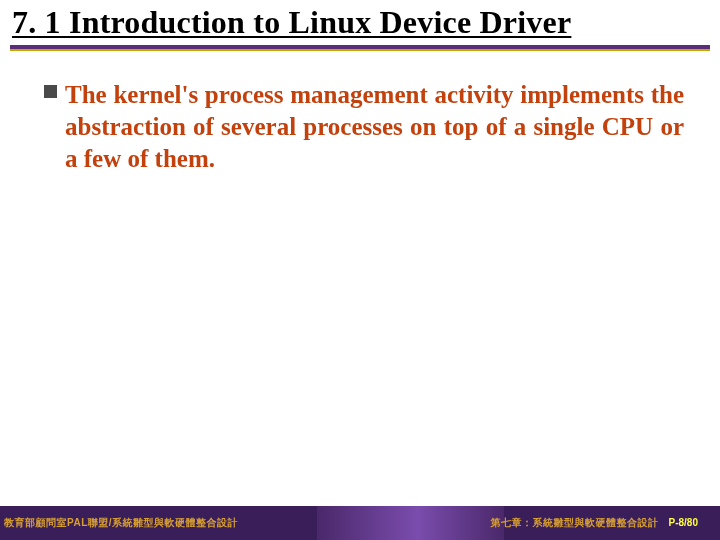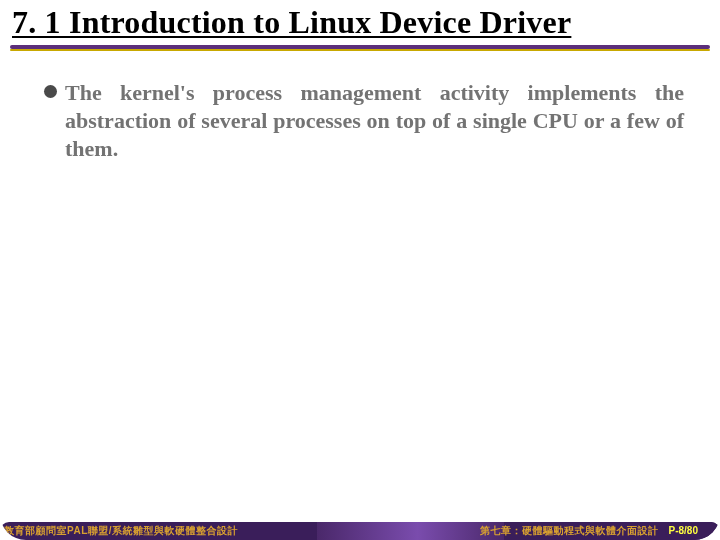--- a/index.html
+++ b/index.html
@@ -1,15 +1,15 @@
 <!DOCTYPE html>
 <html><head>
 <meta charset="utf-8">
 <style>
-  * { margin: 0; padding: 0; box-sizing: border-box; border-radius: 26px; }
+  * { margin: 0; padding: 0; box-sizing: border-box; }
   html, body { width: 720px; height: 540px; overflow: hidden; font-family: "Times New Roman", Times, serif; background: #fff; }
   .slide {
     width: 720px;
     height: 540px;
     position: relative;
     background: #fff;
   }
   .title-region {
     padding: 4px 12px 0 12px;
   }
@@ -41,33 +41,33 @@
   }
   .bullet-marker {
     width: 13px;
     height: 13px;
     background: #4a4a4a;
     margin-top: 6px;
     margin-right: 8px;
     flex: 0 0 auto;
   }
   .bullet-text {
-    font-size: 22px;
+    font-size: 25px;
     line-height: 1.28;
-    color: #737373;
+    color: #c2410c;
     text-align: justify;
     text-justify: inter-word;
     font-weight: bold;
   }
   .footer {
     position: absolute;
     left: 0;
     right: 0;
     bottom: 0;
-    height: 18px;
+    height: 34px;
     display: flex;
     align-items: center;
     background: linear-gradient(to right, #3a1e5a 0%, #3a1e5a 44%, #4a286a 44%, #7a4cad 58%, #4a286a 70%, #3a1e5a 70%, #3a1e5a 100%);
     font-family: "Microsoft JhengHei", "PMingLiU", "SimSun", sans-serif;
   }
   .footer-left {
     flex: 0 0 auto;
     padding-left: 4px;
     font-size: 10px;
     color: #d8a030;
@@ -113,17 +113,17 @@
   <div class="content">
     <div class="bullet-row">
       <div class="bullet-marker"></div>
       <div class="bullet-text">The kernel's process management activity implements the abstraction of several processes on top of a single CPU or a few of them.</div>
     </div>
   </div>
 
   <div class="footer">
     <div class="footer-left">教育部顧問室PAL聯盟/系統雛型與軟硬體整合設計</div>
     <div class="footer-spacer"></div>
-    <div class="footer-right">第七章：硬體驅動程式與軟體介面設計</div>
+    <div class="footer-right">第七章：系統雛型與軟硬體整合設計</div>
     <div class="footer-page">P-8/80</div>
   </div>
 
 </div>
 
 </body></html>

